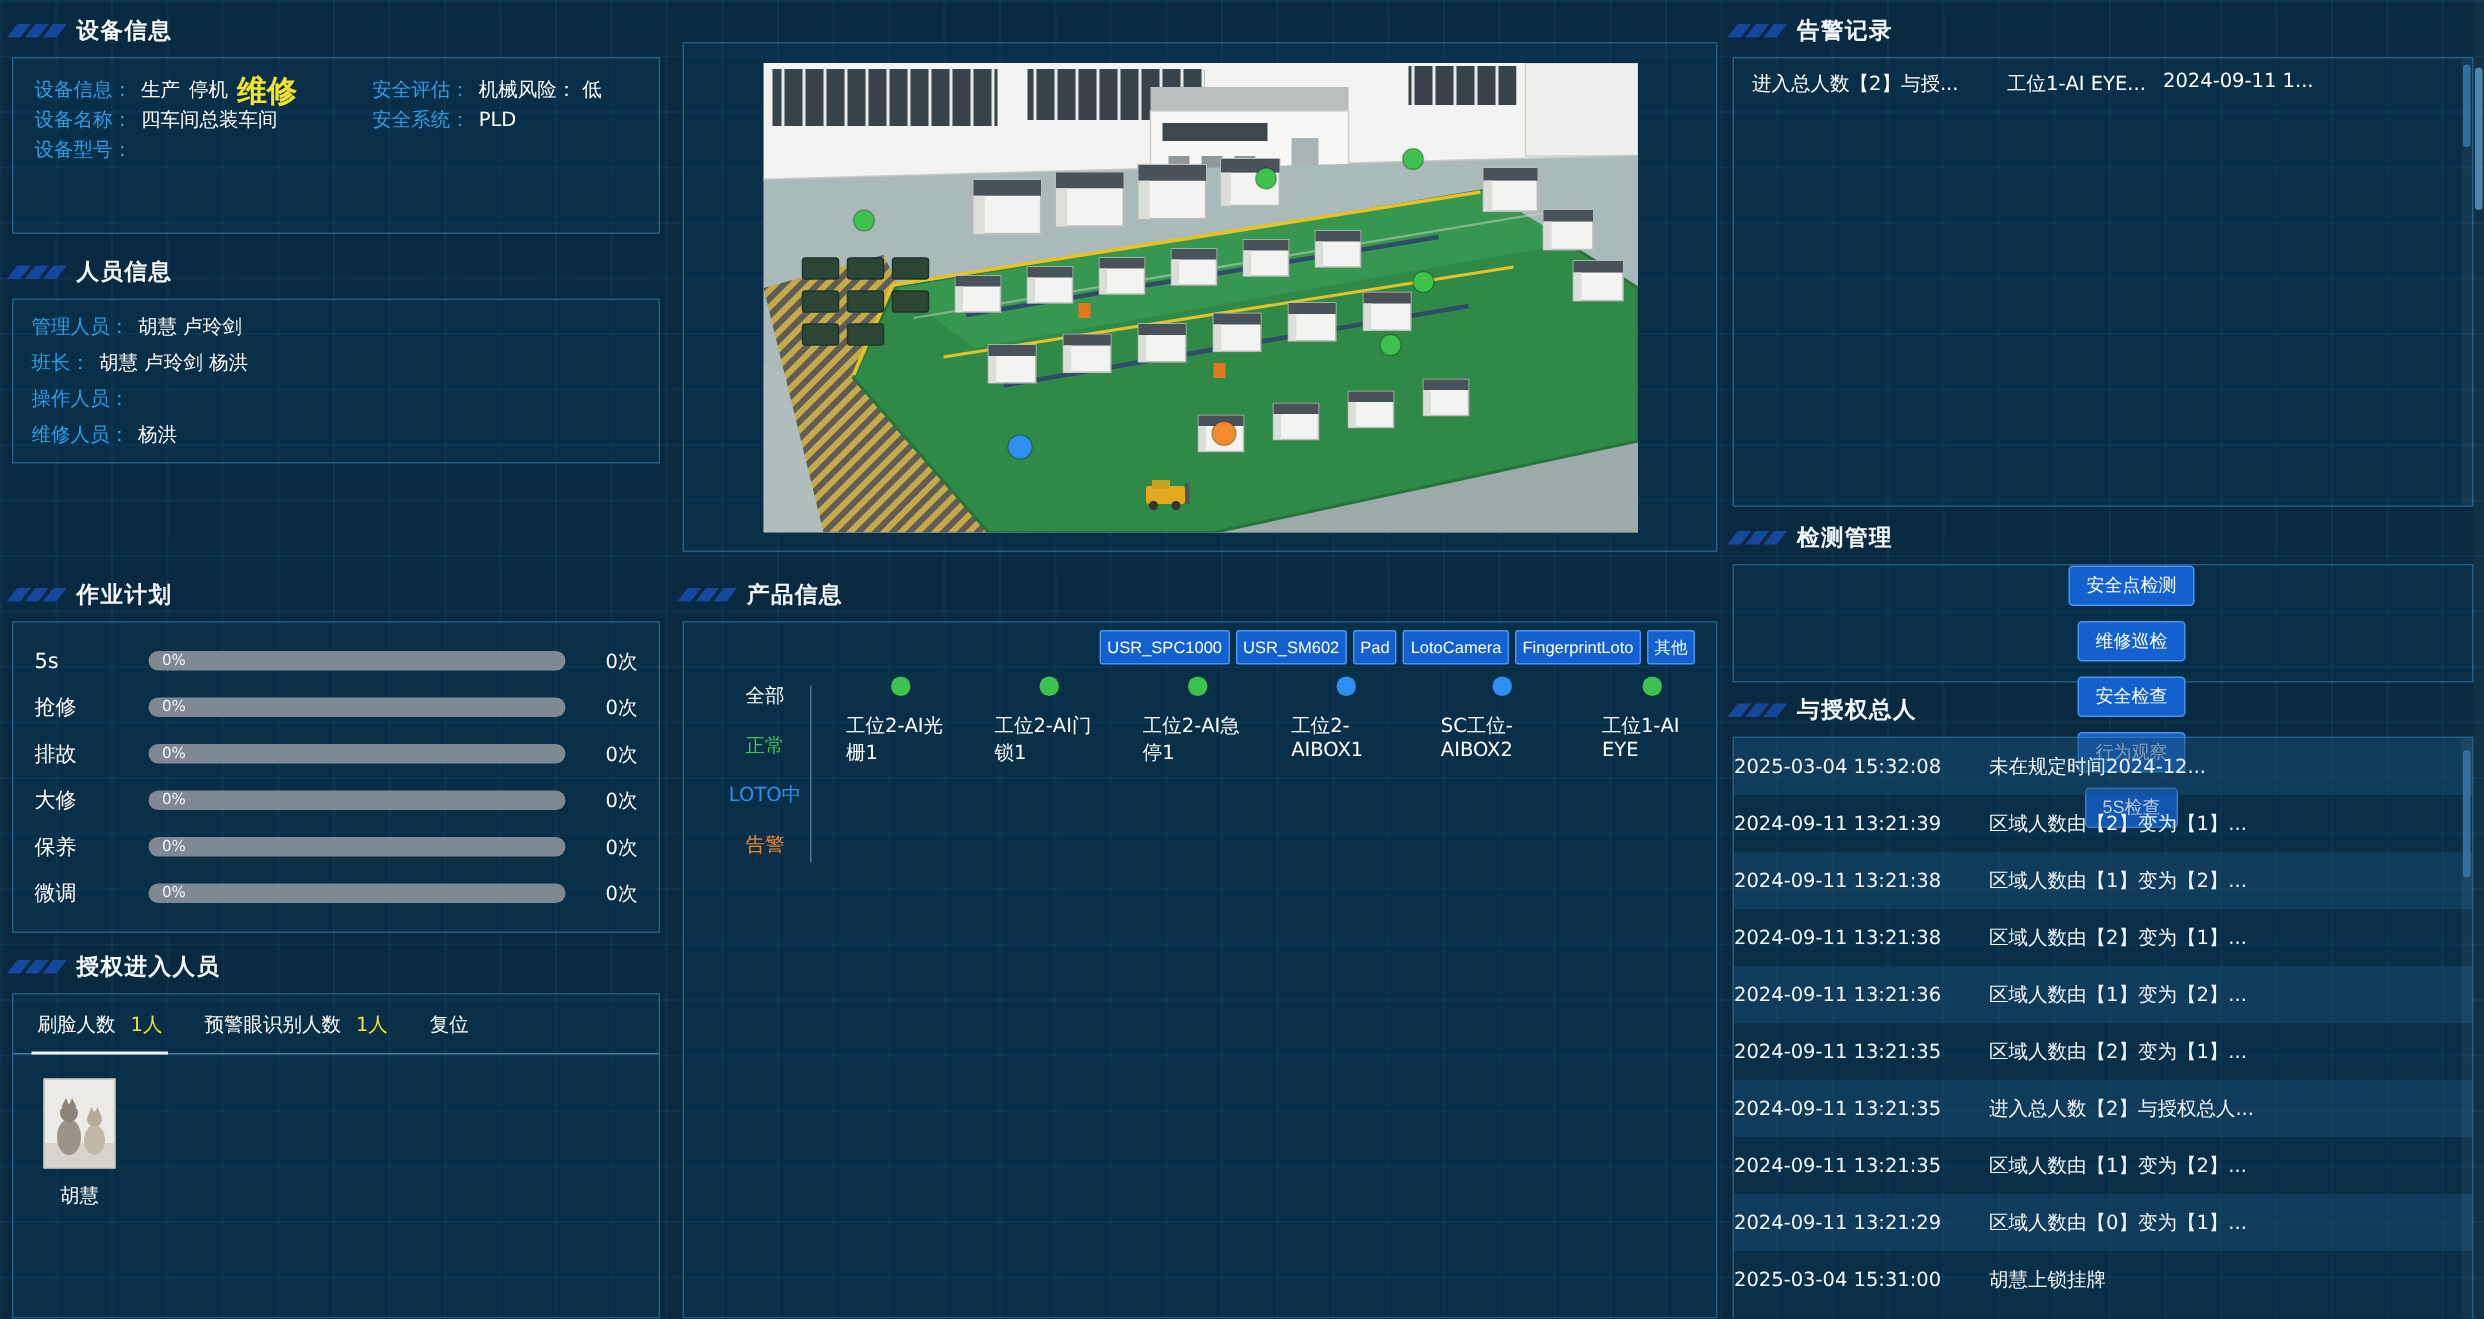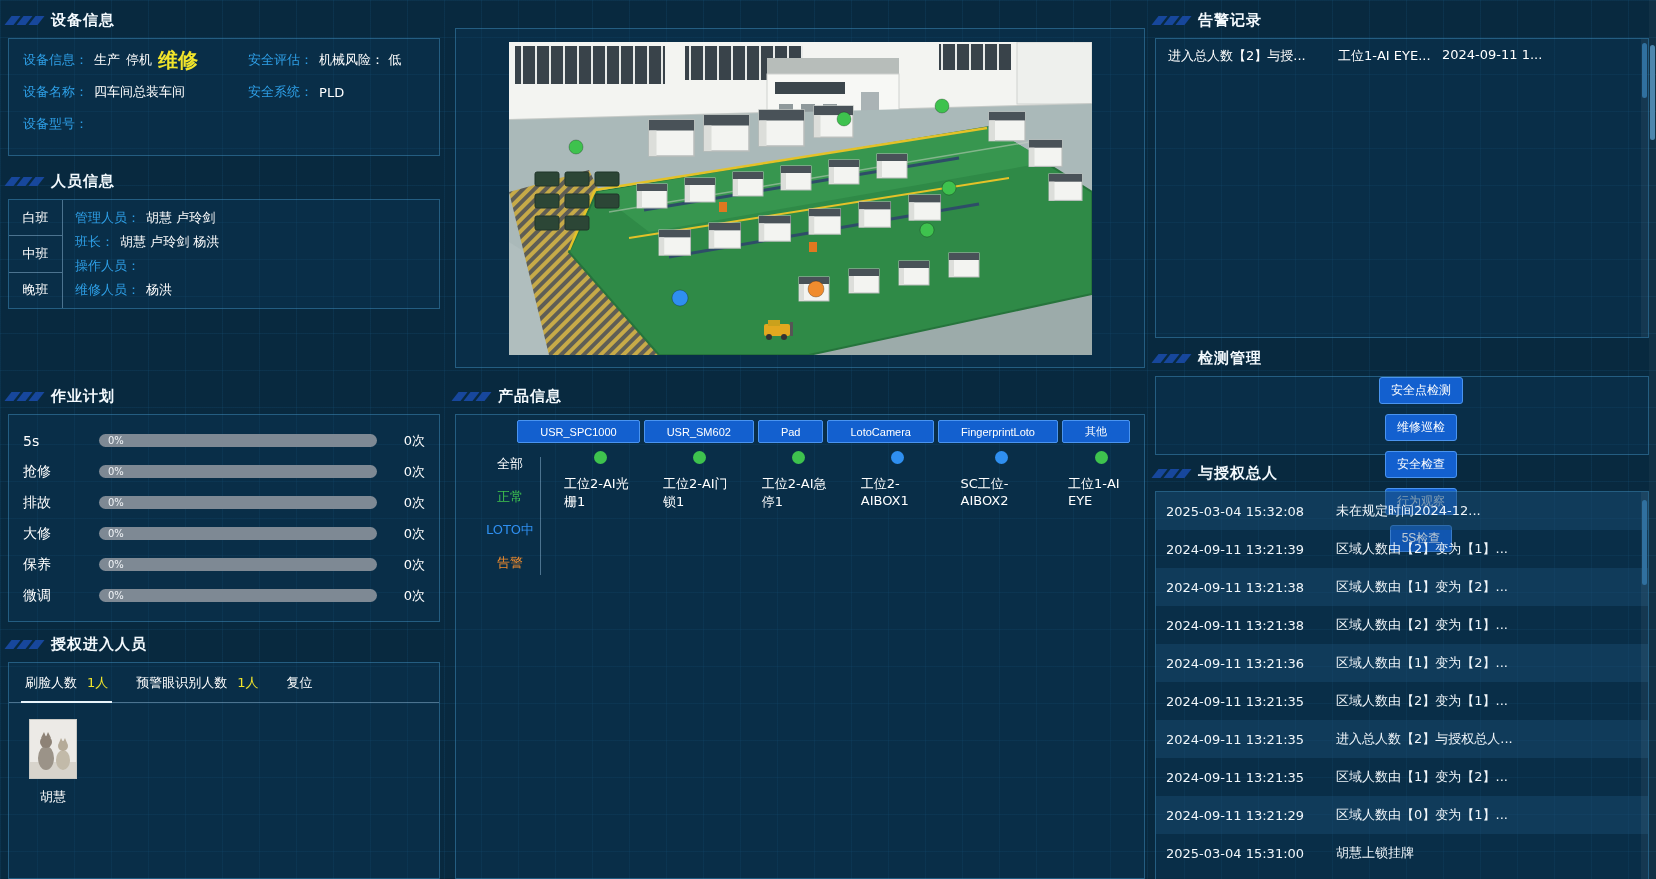--- a/index.html
+++ b/index.html
@@ -22,21 +22,21 @@
 
   
   .panel-header{display:flex;align-items:center;gap:10px;height:24px;margin-bottom:6px;}
   .tri{display:flex;gap:3px;align-items:center;}
   .tri i{display:block;width:9px;height:9px;background:#17479c;transform:skewX(-38deg);}
   .hdr-title{font-size:15px;font-weight:bold;color:#f3f9fd;letter-spacing:1px;text-align:center;}
 
   .box{border:1px solid rgba(70,150,200,.45);background:rgba(16,62,96,.28);}
 
   
-  .dev-box{height:118px;padding:12px 14px;display:grid;grid-template-columns:56% 44%;grid-auto-rows:min-content;row-gap:14px;margin-bottom:13px;}
+  .dev-box{height:118px;padding:12px 14px;display:grid;grid-template-columns:56% 44%;grid-auto-rows:min-content;row-gap:2px;margin-bottom:13px;}
   .lbl{color:var(--accent,#2e9fe6);font-size:13px;}
   .val{color:#fff;font-size:13px;}
   .cell{display:flex;align-items:center;gap:6px;white-space:nowrap;}
   .state-active{color:var(--yellow,#f2e52b);font-size:20px;font-weight:bold;line-height:18px;}
 
   
   .pers-box{height:110px;display:flex;margin-bottom:75px;}
   .shift-col{width:54px;border-right:1px solid rgba(160,200,230,.45);display:flex;flex-direction:column;}
   .shift{flex:1;display:flex;align-items:center;justify-content:center;font-size:13px;color:#fff;border-bottom:1px solid rgba(160,200,230,.45);cursor:pointer;}
   .shift:last-child{border-bottom:none;}
@@ -64,21 +64,21 @@
   .photo-name{margin-top:9px;font-size:13px;color:#fff;}
 
   
   .factory-box{height:340px;display:flex;align-items:center;justify-content:center;}
   .factory-box svg{display:block;}
 
   
   .prod-header{margin-top:16px;}
   .prod-box{height:465px;position:relative;}
   .prod-buttons{position:absolute;top:5px;right:14px;display:flex;gap:4px;}
-  .pbtn{background:var(--button,#1360cf);border:1px solid #4a94f0;color:#fff;font-size:11px;padding:3px 22px;border-radius:2px;cursor:pointer;white-space:nowrap;}
+  .pbtn{background:var(--button,#1360cf);border:1px solid #4a94f0;color:#fff;font-size:11px;padding:3px 4px;border-radius:2px;cursor:pointer;white-space:nowrap;}
   .filter-col{position:absolute;left:28px;top:40px;width:52px;display:flex;flex-direction:column;gap:15px;text-align:center;font-size:13px;}
   .filter-item{cursor:pointer;}
   .filter-item[data-key="all"]{color:#fff;}
   .filter-item[data-key="normal"]{color:var(--green,#3ec24e);}
   .filter-item[data-key="loto"]{color:var(--blue,#2f8ff0);}
   .filter-item[data-key="alarm"]{color:var(--orange,#f08c2e);}
   .v-divider{position:absolute;left:84px;top:42px;height:118px;width:1px;background:rgba(160,200,230,.45);}
   .devices{position:absolute;left:108px;top:36px;right:8px;}
   .dev-grid-row{display:flex;gap:26px;margin-bottom:16px;}
   .device{display:flex;flex-direction:column;align-items:center;gap:11px;font-size:13px;color:#fff;cursor:pointer;}
@@ -95,21 +95,21 @@
   .al-time{flex:1;white-space:nowrap;overflow:hidden;}
 
   
   .det-header{margin-top:8px;}
   .det-box{height:79px;display:flex;align-items:center;gap:10px;padding-left:38px;flex-direction:column;}
   .dbtn{background:var(--button,#1360cf);border:1px solid #4a94f0;color:#fff;font-size:12px;padding:4px 11px;border-radius:3px;cursor:pointer;white-space:nowrap;}
 
   
   .ev-header{margin-top:6px;}
   .events-box{height:403px;position:relative;overflow:hidden;}
-  .event-row{display:flex;align-items:center;height:38px;padding-left:10px;font-size:13px;color:#f0f6fa;cursor:pointer;}
+  .event-row{display:flex;align-items:center;height:38px;font-size:13px;color:#f0f6fa;cursor:pointer;}
   .event-row:nth-child(odd){background:rgba(28,82,122,.38);}
   .ev-time{width:170px;white-space:nowrap;}
   .ev-msg{flex:1;white-space:nowrap;overflow:hidden;}
 
   
   .sb{position:absolute;top:0;right:0;bottom:0;width:7px;background:rgba(255,255,255,.05);}
   .sb .thumb{position:absolute;left:1px;right:1px;border-radius:3px;background:#30709f;}
   .page-sb{position:absolute;right:0;top:0;width:7px;height:879px;background:rgba(255,255,255,.04);}
   .page-sb .thumb{position:absolute;left:1px;right:1px;top:45px;height:95px;border-radius:3px;background:#4d86ad;}
 </style>
@@ -159,25 +159,20 @@
     <section>
       <div class="panel-header">
         <span class="tri">
             <i></i>
             <i></i>
             <i></i>
           </span>
         <span class="hdr-title">人员信息</span>
       </div>
       <div class="box pers-box">
-        <div class="shift-col">
-          <div class="shift">白班</div>
-          <div class="shift">中班</div>
-          <div class="shift">晚班</div>
-        </div>
         <div class="pers-rows">
           <div class="pers-row">
             <span class="lbl">管理人员：</span>
             <span class="val">胡慧 卢玲剑</span>
           </div>
           <div class="pers-row">
             <span class="lbl">班长：</span>
             <span class="val">胡慧 卢玲剑 杨洪</span>
           </div>
           <div class="pers-row">

